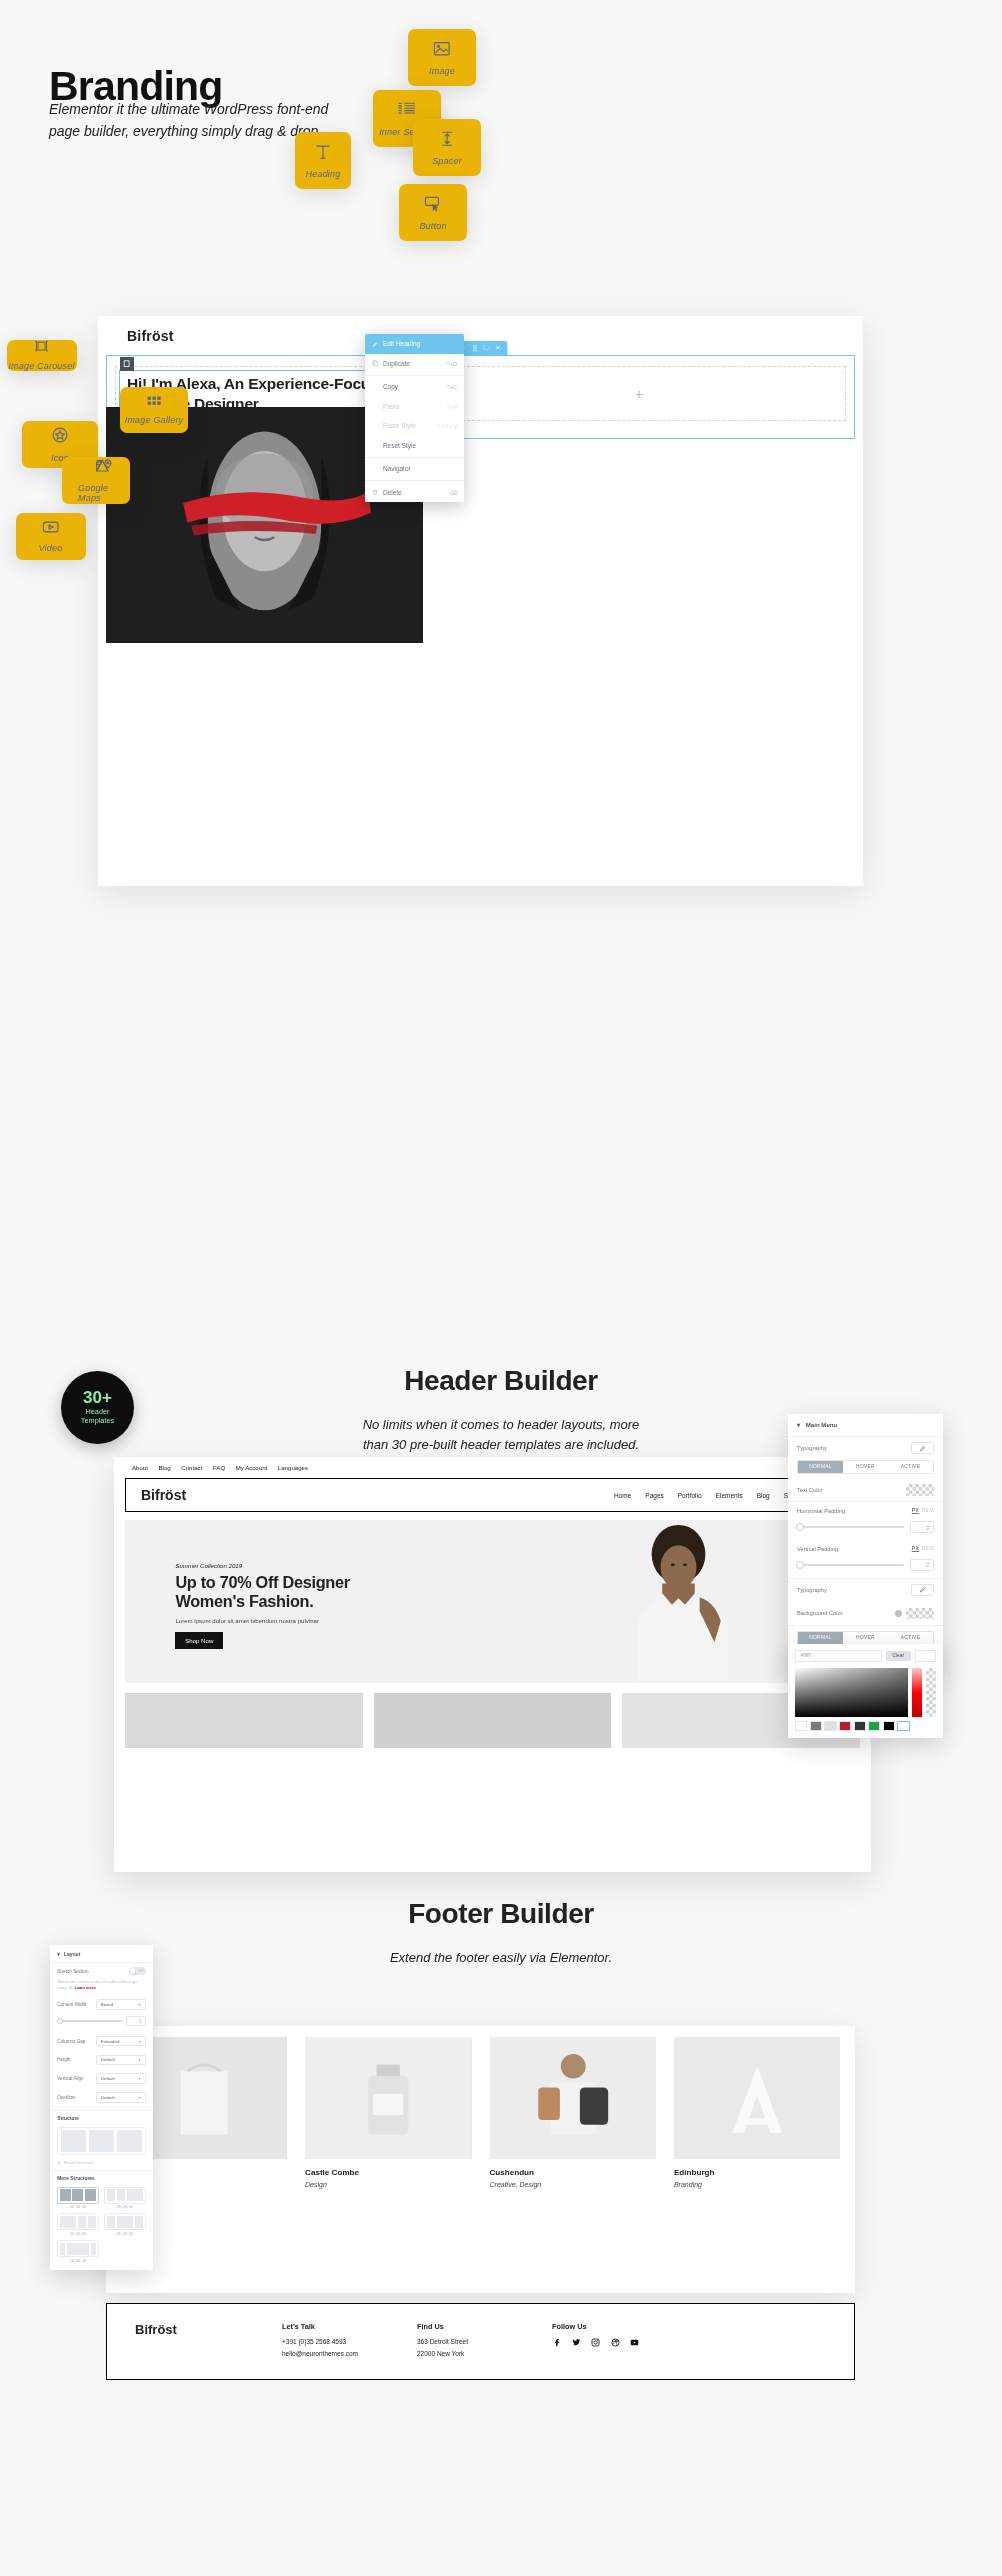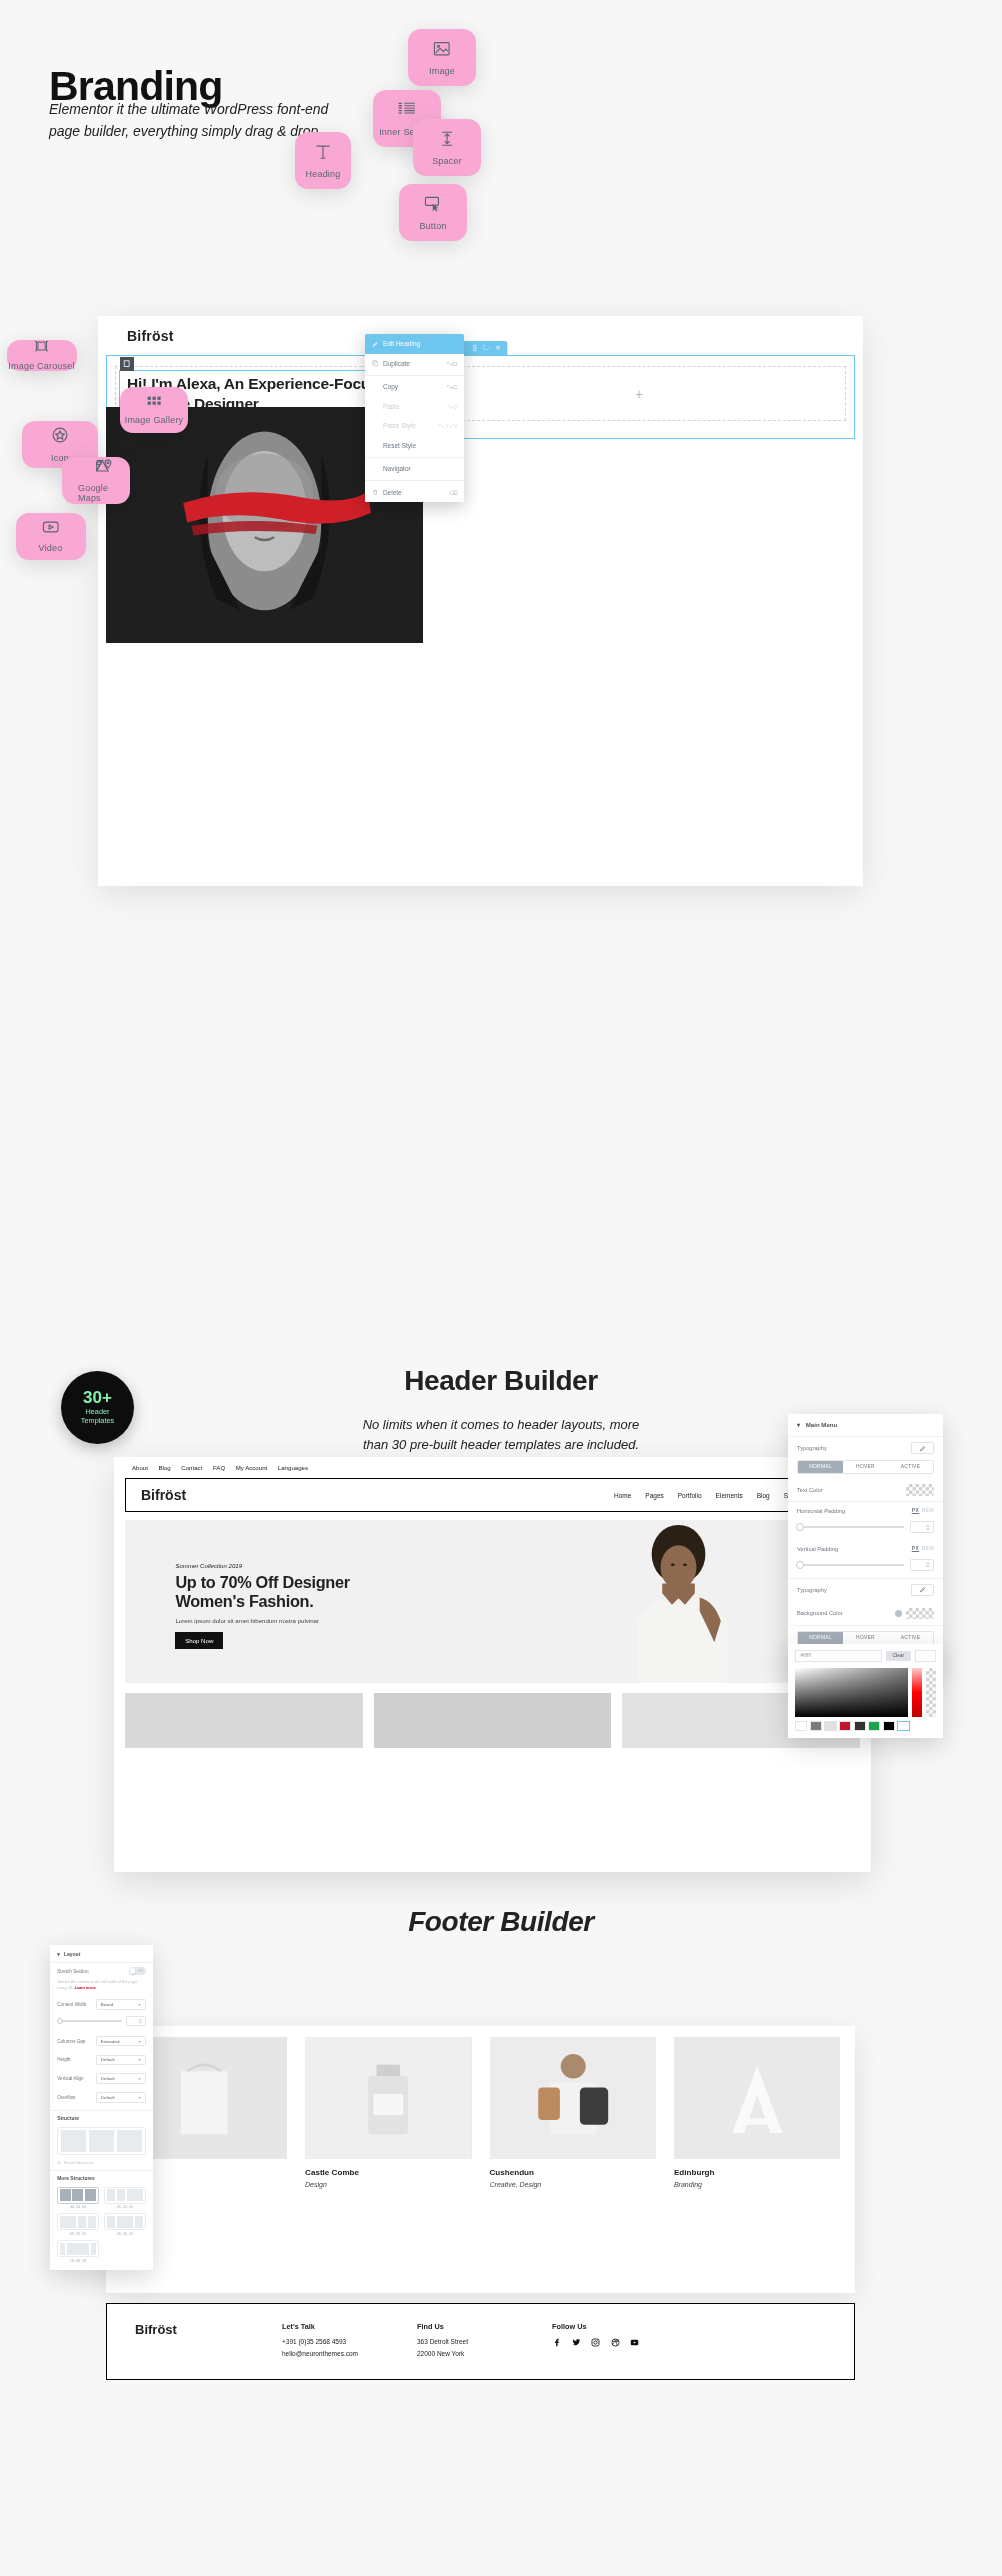--- a/index.html
+++ b/index.html
@@ -6,25 +6,25 @@
   html,body { background:#f7f7f7; }
   body {
     width:1002px; height:2576px; position:relative;
     font-family:"Liberation Sans", sans-serif;
     color:#222; overflow:hidden;
   }
 
   
   .abs { position:absolute; }
   .card {
-    background:#f9a8d4;
+    background:#eab308;
     box-shadow:0 4.9px 21px rgba(0,0,0,.13);
-    border-radius:13px;
+    border-radius:7px;
     display:flex; flex-direction:column;
-    align-items:center; justify-content:center;
+    align-items:center; justify-content:center;font-style:italic;
   }
   .card .lbl { font-size:9px; color:#5a6570; margin-top:8.1px; letter-spacing:0.2px;}
   .card svg { stroke:#5a6570; fill:none; stroke-width:1.4; }
 
   
   #sec-elementor { position:absolute; left:0; top:0; width:1002px; height:1123px; }
 
   .h1 {
     font-family:"Liberation Sans Narrow","Liberation Sans",sans-serif;
     font-weight:bold; font-size:41px; letter-spacing:-0.8px; color:#111;
@@ -679,21 +679,22 @@
     <i style="background:#c0162a"></i>
     <i style="background:#333333"></i>
     <i style="background:#17a44a"></i>
     <i style="background:#000000"></i>
     <i style="background:#ffffff;border-color:#6ec6ee"></i>
   </div>
 </div>
 
 <section id="sec-footer">
 
-  <h2 class="h2t" style="margin-top:18px;font-style:italic;">Footer Builder</h2>
+  <h2 class="h2t" style="margin-top:10px;">Footer Builder</h2>
+  <div class="sub-c" style="margin-top:18px;">Extend the footer easily via Elementor.</div>
 
   <div id="fb-window">
     <div class="prod">
       <div class="ph" style="background:linear-gradient(#e9e9e9,#dcdcdc);">
         <svg width="100%" height="122" viewBox="0 0 200 150" preserveAspectRatio="none">
             <rect width="200" height="150" fill="#e6e6e6"></rect>
             <path d="M72 42 h56 v78 h-56 z" fill="#f4f4f4"></path>
             <path d="M80 42 q20 -16 40 0" fill="none" stroke="#d4d4d4" stroke-width="3"></path>
           </svg>
       </div>

